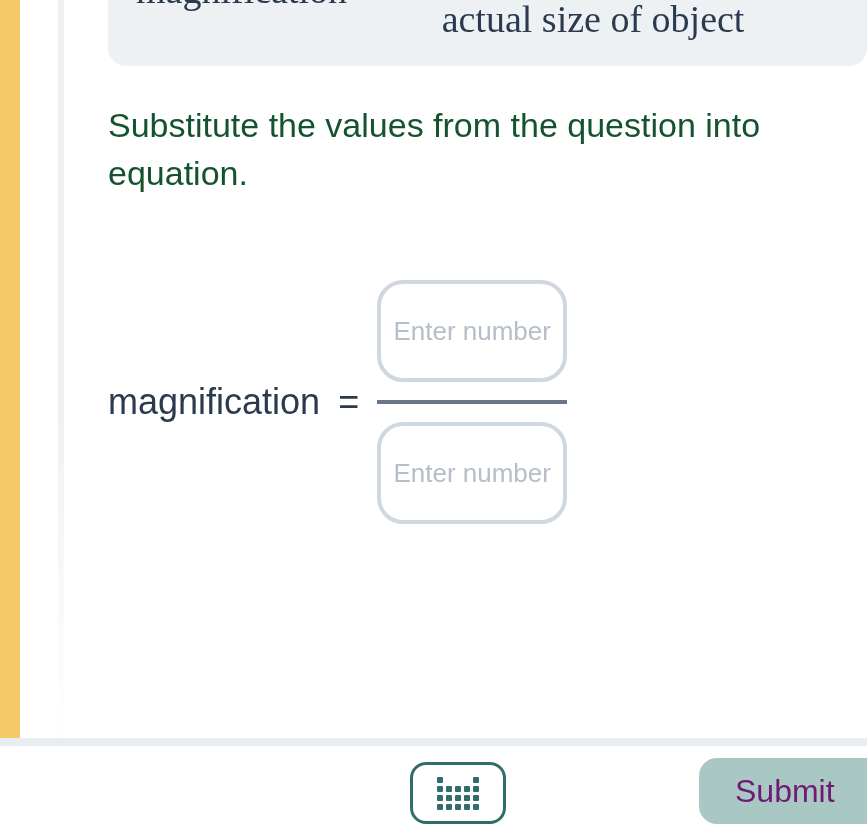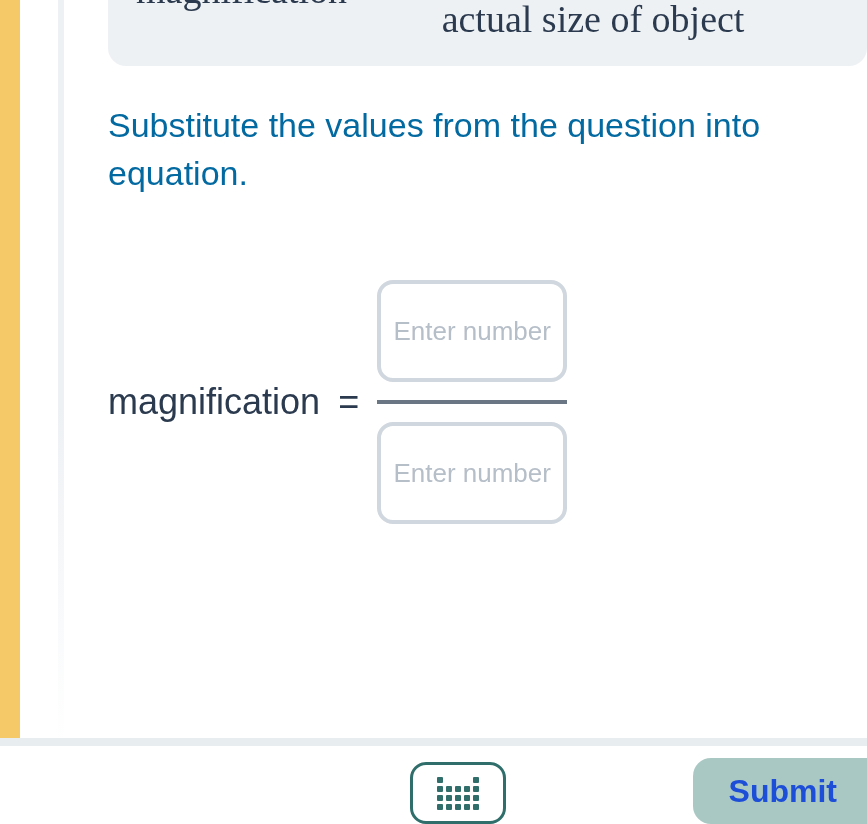--- a/index.html
+++ b/index.html
@@ -56,21 +56,21 @@
       font-size: 38px;
       line-height: 1.25;
     }
 
     .instruction {
       position: absolute;
       left: 108px;
       top: 102px;
       right: 0;
       font-size: 34px;
-      color: #0369a1;
+      color: #14532d;
       line-height: 1.4;
     }
 
     .equation {
       position: absolute;
       left: 108px;
       top: 280px;
       display: flex;
       align-items: center;
       gap: 18px;
@@ -86,21 +86,21 @@
     .fraction {
       display: flex;
       flex-direction: column;
       align-items: center;
       gap: 18px;
     }
     .num-input {
       width: 190px;
       height: 102px;
       border: 4px solid #d0d7de;
-      border-radius: 16px;
+      border-radius: 26px;
       font-size: 26px;
       color: #9aa5b1;
       text-align: center;
       outline: none;
       background: #fff;
       font-family: inherit;
     }
     .num-input::placeholder { color: #b6bec8; }
     .frac-line {
       width: 190px;
@@ -157,23 +157,23 @@
       position: absolute;
       right: 0;
       top: 758px;
       height: 66px;
       min-width: 168px;
       padding: 0 30px 0 36px;
       background: #aac8c3;
       border: none;
       border-top-left-radius: 18px;
       border-bottom-left-radius: 18px;
-      color: #1d4ed8;
+      color: #701a75;
       font-size: 32px;
-      font-weight: 700;
+      font-weight: 400;
       cursor: pointer;
       display: flex;
       align-items: center;
       font-family: inherit;
     }
   </style>
 </head>
 <body>
 
 <div class="left-bar"></div>

